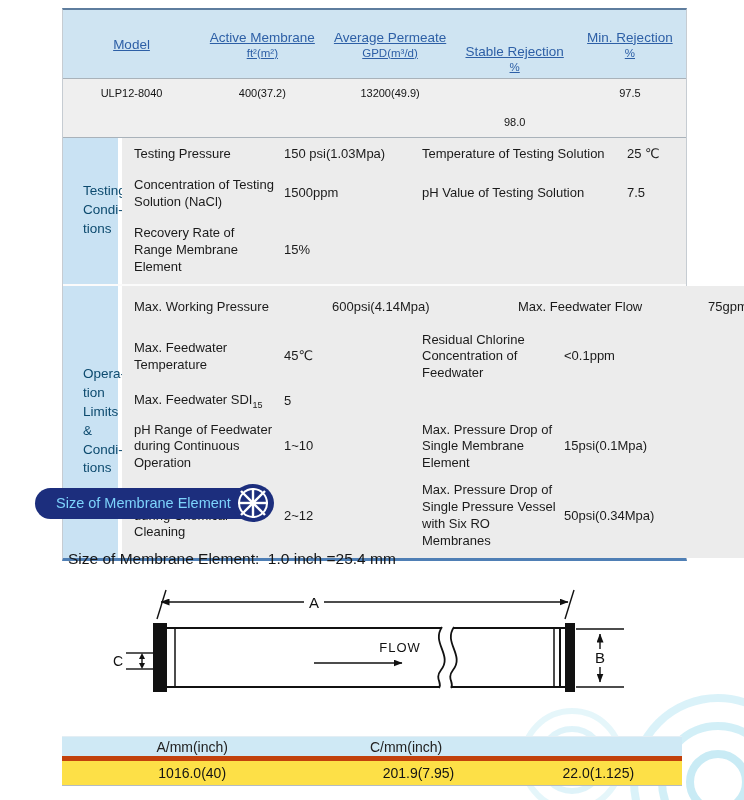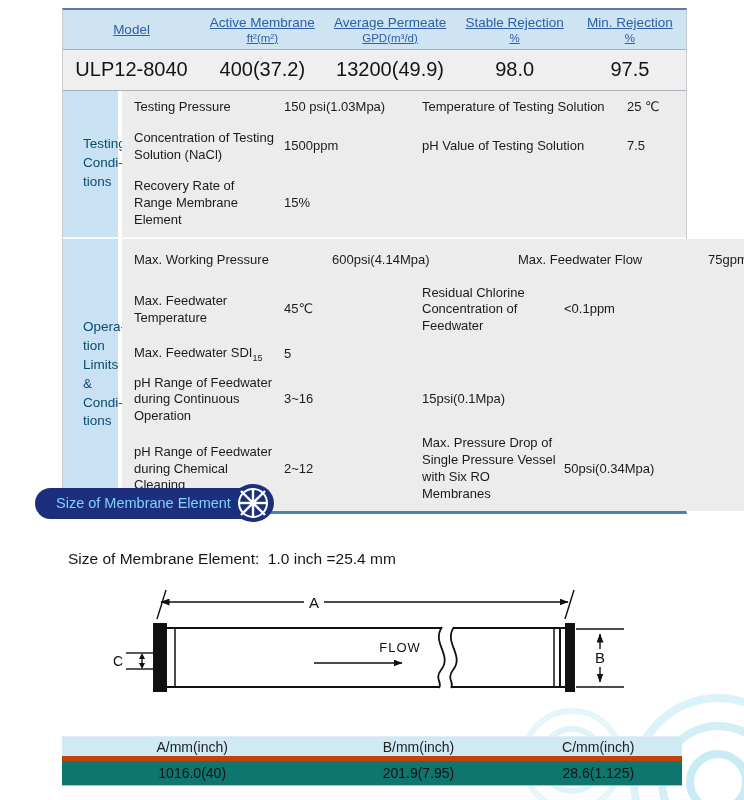--- a/index.html
+++ b/index.html
@@ -23,24 +23,24 @@
   
   .spec-table {
     position:absolute; left:62px; top:8px; width:625px; z-index:1;
     border-top:2px solid #5e7d9e;
     border-left:1px solid #c6ccd2; border-right:1px solid #c6ccd2;
     border-bottom:3px solid #4f7fb5;
     background:#ececec;
   }
   .spec-header { display:flex; background:#cfe4f2; color:#2d5fa6; text-align:center; padding:5px 0 4px; }
   .hcell { display:flex; flex-direction:column; justify-content:center;text-decoration:underline; }
-  .hc0{width:22%;} .hc1{width:20%;} .hc2{width:21%;} .hc3{width:19%;} .hc4{width:18%;}
+  .hc0{width:22%;} .hc1{width:20%;} .hc2{width:21%;} .hc3{width:19%;margin-top:29px;} .hc4{width:18%;}
   .h-label { font-size:13.5px; line-height:16px; }
   .h-unit  { font-size:11.5px; line-height:14px; }
-  .model-row { display:flex; background:#efefef; border-top:1px solid #a9b2ba; text-align:center; font-size:20px; padding:8px 0 9px; color:#141414; }
+  .model-row { display:flex; background:#efefef; border-top:1px solid #a9b2ba; text-align:center; font-size:11px; padding:8px 0 9px; color:#141414; }
 
   .section { display:flex; }
   .sec-testing   { border-top:1px solid #a9b2ba; }
   .sec-operation { border-top:2px solid #fbfbfb; }
   .sidebar {
     width:59px; background:#c9e2f3; color:#0c4a6e;
     font-size:13.5px; line-height:1.4;
     display:flex; align-items:center; padding-left:20px;
     border-right:4px solid #ffffff;
   }
@@ -70,21 +70,21 @@
   
   .diagram { position:absolute; left:62px; top:583px; z-index:1; }
 
   
   .size-table { position:absolute; left:62px; top:736px; width:620px; z-index:1; font-size:14px; }
   .st-header {
     display:flex; background:#cfe9f5; height:25px; align-items:center;
     border-top:1px solid #e3eef4; border-bottom:5px solid #c2410c; color:#222;
   }
   .st-row {
-    display:flex; background:#0f766e; height:25px; align-items:center;
+    display:flex; background:#fde047; height:25px; align-items:center;
     border-bottom:1px solid #b4bcc2; color:#141414;
   }
   .st-c0{width:42%;text-align:center;} .st-c1{width:31%;text-align:center;} .st-c2{width:27%;text-align:center;}
 </style>
 </head>
 <body>
 
 <div class="page">
 
   <div class="wm wmA3"></div>
@@ -167,21 +167,22 @@
           <div class="cv2">&lt;0.1ppm</div>
         </div>
         <div class="row" style="min-height:22px;">
           <div class="cl1"><span>Max. Feedwater SDI</span><sub class="sub">15</sub></div>
           <div class="cv1">5</div>
           <div class="cl2"></div>
           <div class="cv2"></div>
         </div>
         <div class="row" style="min-height:52px;">
           <div class="cl1">pH Range of Feedwater during Continuous Operation</div>
-          <div class="cv1">3~16</div>
+          <div class="cv1">1~10</div>
+          <div class="cl2">Max. Pressure Drop of Single Membrane Element</div>
           <div class="cv2">15psi(0.1Mpa)</div>
         </div>
         <div class="row" style="min-height:62px;">
           <div class="cl1">pH Range of Feedwater during Chemical Cleaning</div>
           <div class="cv1">2~12</div>
           <div class="cl2">Max. Pressure Drop of Single Pressure Vessel with Six RO Membranes</div>
           <div class="cv2">50psi(0.34Mpa)</div>
         </div>
       </div>
     </div>
@@ -244,23 +245,22 @@
     <line x1="514" y1="46" x2="562" y2="46" stroke="#111" stroke-width="1.4"></line>
     <line x1="514" y1="104" x2="562" y2="104" stroke="#111" stroke-width="1.4"></line>
     <line x1="538" y1="66" x2="538" y2="51" stroke="#111" stroke-width="1.4" marker-end="url(#arr)"></line>
     <line x1="538" y1="84" x2="538" y2="99" stroke="#111" stroke-width="1.4" marker-end="url(#arr)"></line>
     <text x="538" y="80" font-size="15" text-anchor="middle" fill="#111">B</text>
   </svg>
 
   <div class="size-table">
     <div class="st-header">
       <div class="st-c0">A/mm(inch)</div>
-      <div class="st-c1">B/mm(inch)</div>
       <div class="st-c2">C/mm(inch)</div>
     </div>
     <div class="st-row">
       <div class="st-c0">1016.0(40)</div>
       <div class="st-c1">201.9(7.95)</div>
-      <div class="st-c2">28.6(1.125)</div>
+      <div class="st-c2">22.0(1.125)</div>
     </div>
   </div>
 
 </div>
 
 </body></html>

